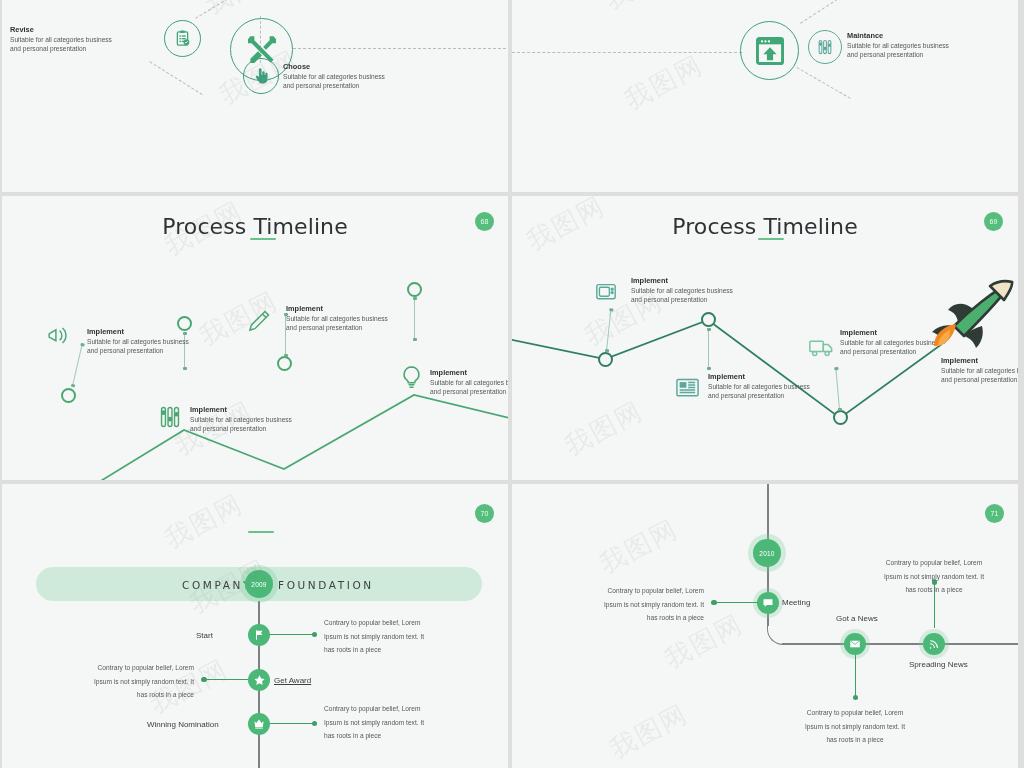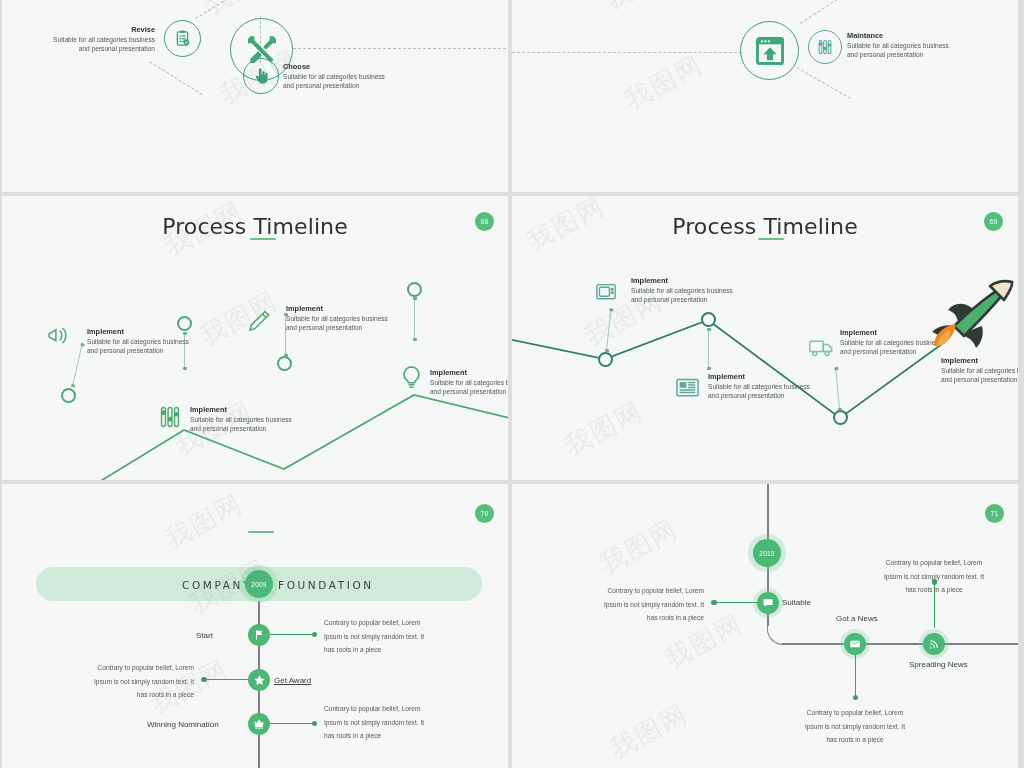--- a/index.html
+++ b/index.html
@@ -33,21 +33,21 @@
     position:absolute;width:19px;height:19px;border-radius:50%;
     background:#57bd7d;color:#eafaef;font-size:7px;
     display:flex;align-items:center;justify-content:center;
     font-family:"Liberation Sans", sans-serif;
   }
 
   
   .nlabel{position:absolute;line-height:1.35;}
   .nlabel .nt{font-size:7.4px;font-weight:bold;color:#2f3234;display:block;margin-bottom:1px;}
   .nlabel .nd{font-size:6.6px;color:#55595b;display:block;}
-  .nlabel.right{text-align:right;}
+  .nlabel.right{}
 
   
   .bub{
     position:absolute;border-radius:50%;
     border:1.4px solid #3f9e7c;background:transparent;
     display:flex;align-items:center;justify-content:center;
   }
   .bub svg{display:block;}
 
   
@@ -412,21 +412,21 @@
   <div class="railcorner" style="left:255px;top:136px;width:16px;height:24px;"></div>
   <div class="railh" style="left:270px;top:159px;width:242px;"></div>
 
   <div class="yearbadge" style="left:241px;top:55px;">2010</div>
 
   <div class="tnode halo" style="left:245px;top:108px;">
     <svg width="12" height="12" viewBox="0 0 24 24" fill="#fff">
       <path d="M3 4.6h18v11.2H9.8L5.2 19.6v-3.8H3z"></path>
     </svg>
   </div>
-  <div class="tlabel" style="left:270px;top:114px;">Suitable</div>
+  <div class="tlabel" style="left:270px;top:114px;">Meeting</div>
   <div class="arrow" style="left:200px;top:118px;width:46px;">
         <span class="cap" style="left:-1px;"></span>
       </div>
   <div class="tpara r" style="left:60px;top:100px;">
     <span>Contrary to popular belief, Lorem</span><br>
     <span>Ipsum is not simply random text. It</span><br>
     <span>has roots in a piece</span>
   </div>
 
   <div class="tnode halo" style="left:332px;top:149px;">

